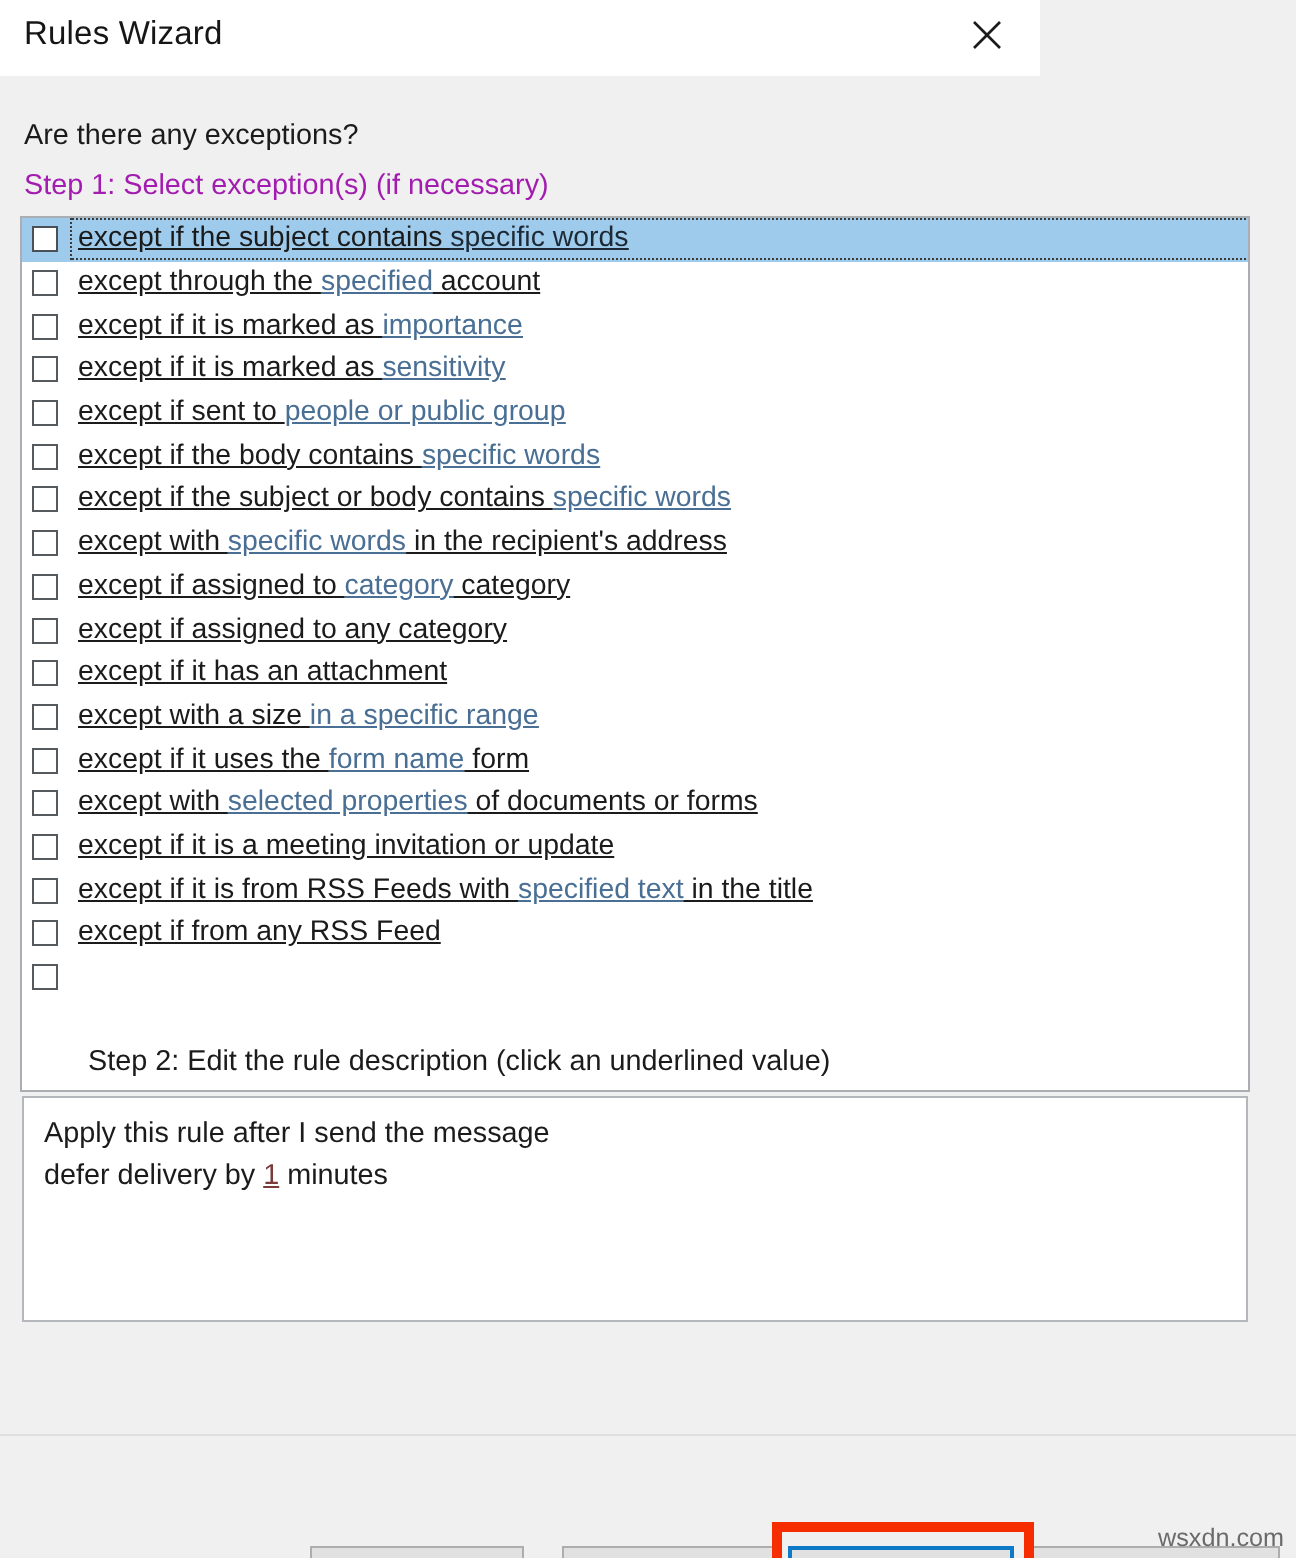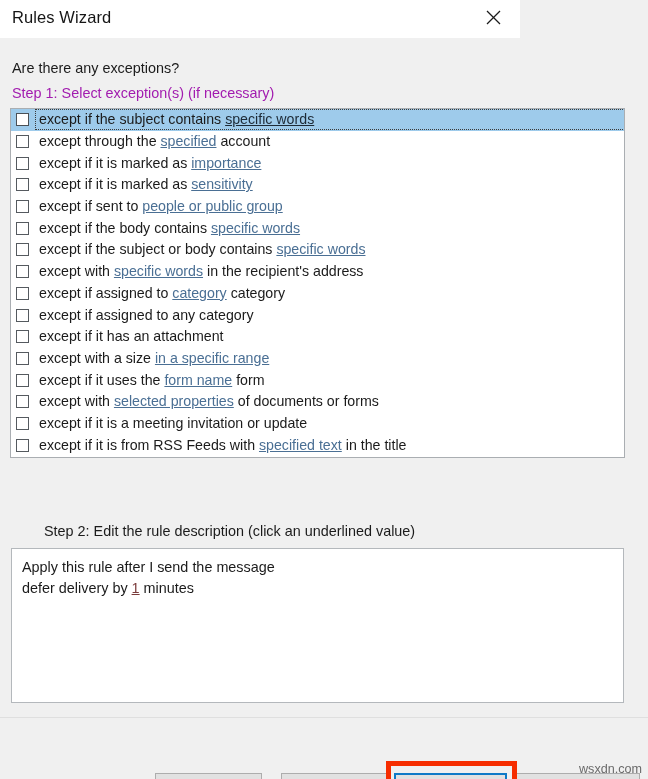--- a/index.html
+++ b/index.html
@@ -64,25 +64,26 @@
     left: 12px; top: 47px;
     font-size: 14.4px;
     color: #a21caf;
     white-space: nowrap;
   }
 
   
   .listbox {
     position: absolute;
     left: 10px; top: 70px;
-    width: 615px; height: 350px;
+    width: 615px; height: 438px;
     background: #ffffff;
     border: 1px solid #aaaeb2;
     box-sizing: border-box;
     overflow: hidden;
+    text-decoration: underline;
   }
   .list-row {
     position: relative;
     height: 21.7px;
     display: flex;
     align-items: center;
     padding-left: 4px;
     box-sizing: border-box;
     white-space: nowrap;
   }
@@ -134,21 +135,21 @@
     position: absolute;
     left: 12px; top: 485px;
     font-size: 14.4px;
     color: #1b1b1b;
     white-space: nowrap;
     padding-left: 32px;
   }
   .descbox {
     position: absolute;
     left: 11px; top: 510px;
-    width: 613px; height: 155px;
+    width: 613px; height: 113px;
     background: #ffffff;
     border: 1px solid #b4b8bc;
     box-sizing: border-box;
     padding: 8px 10px;
     overflow: hidden;
   }
   .desc-line {
     font-size: 14.4px;
     color: #1b1b1b;
     line-height: 21px;

